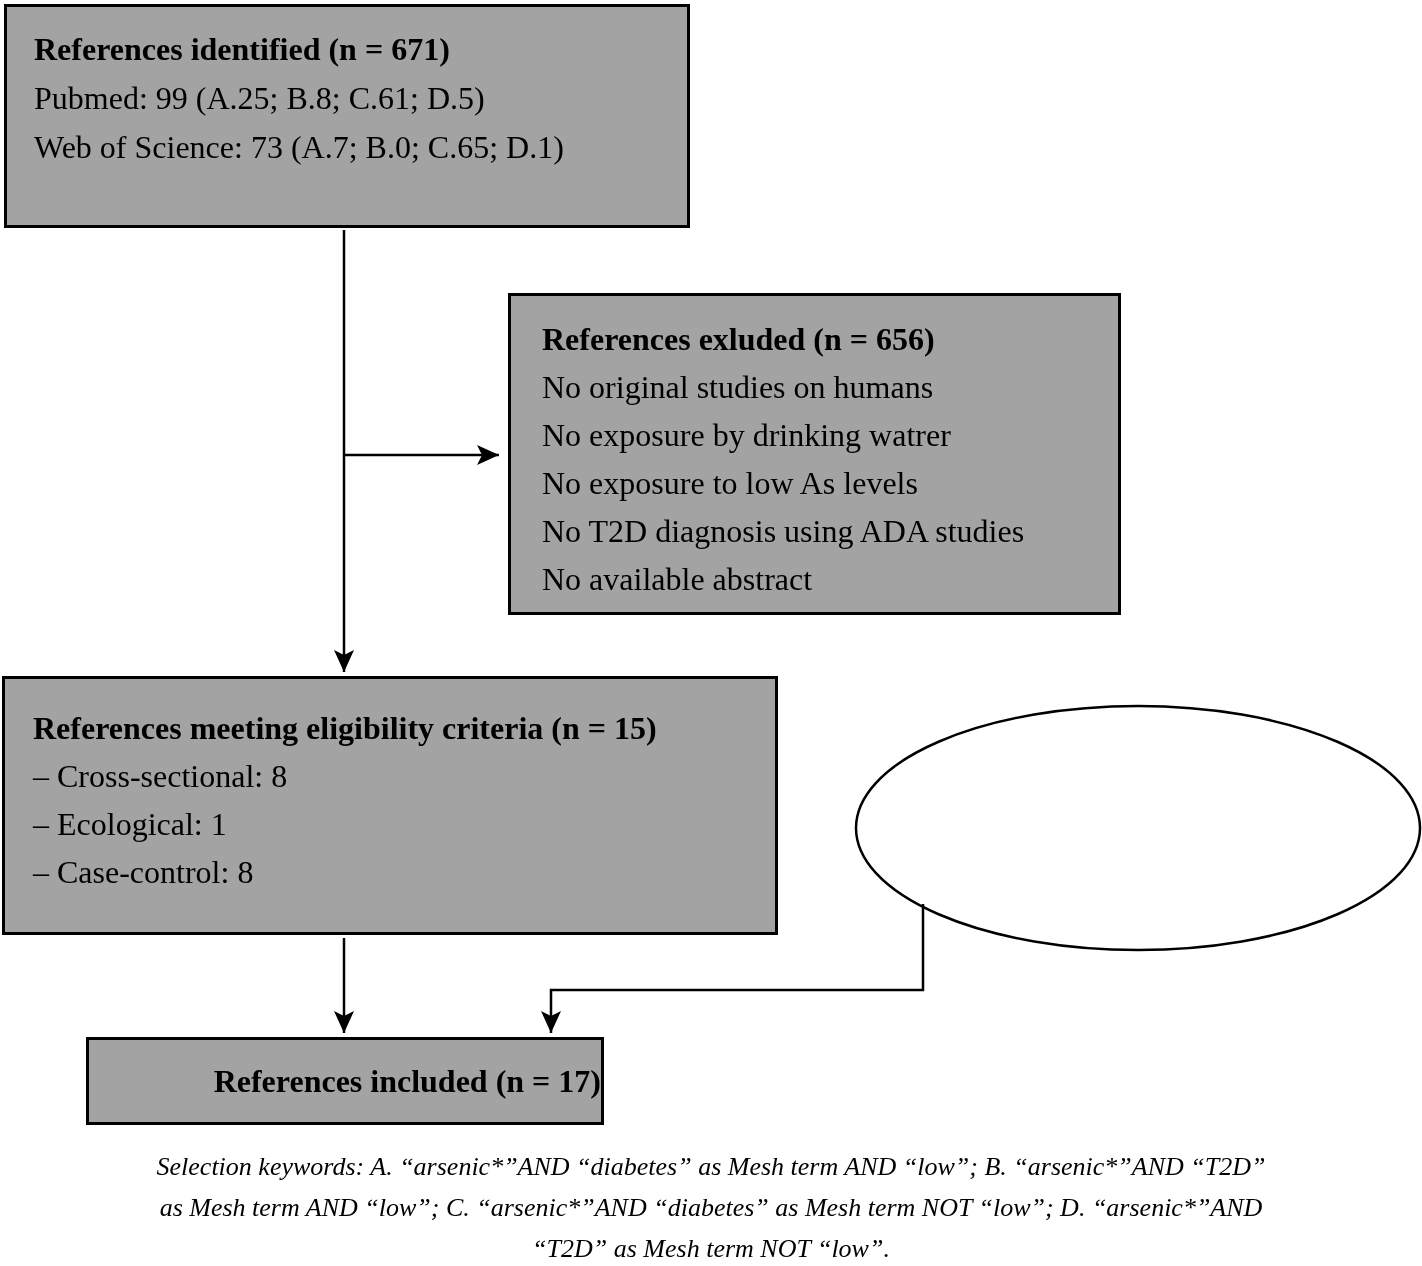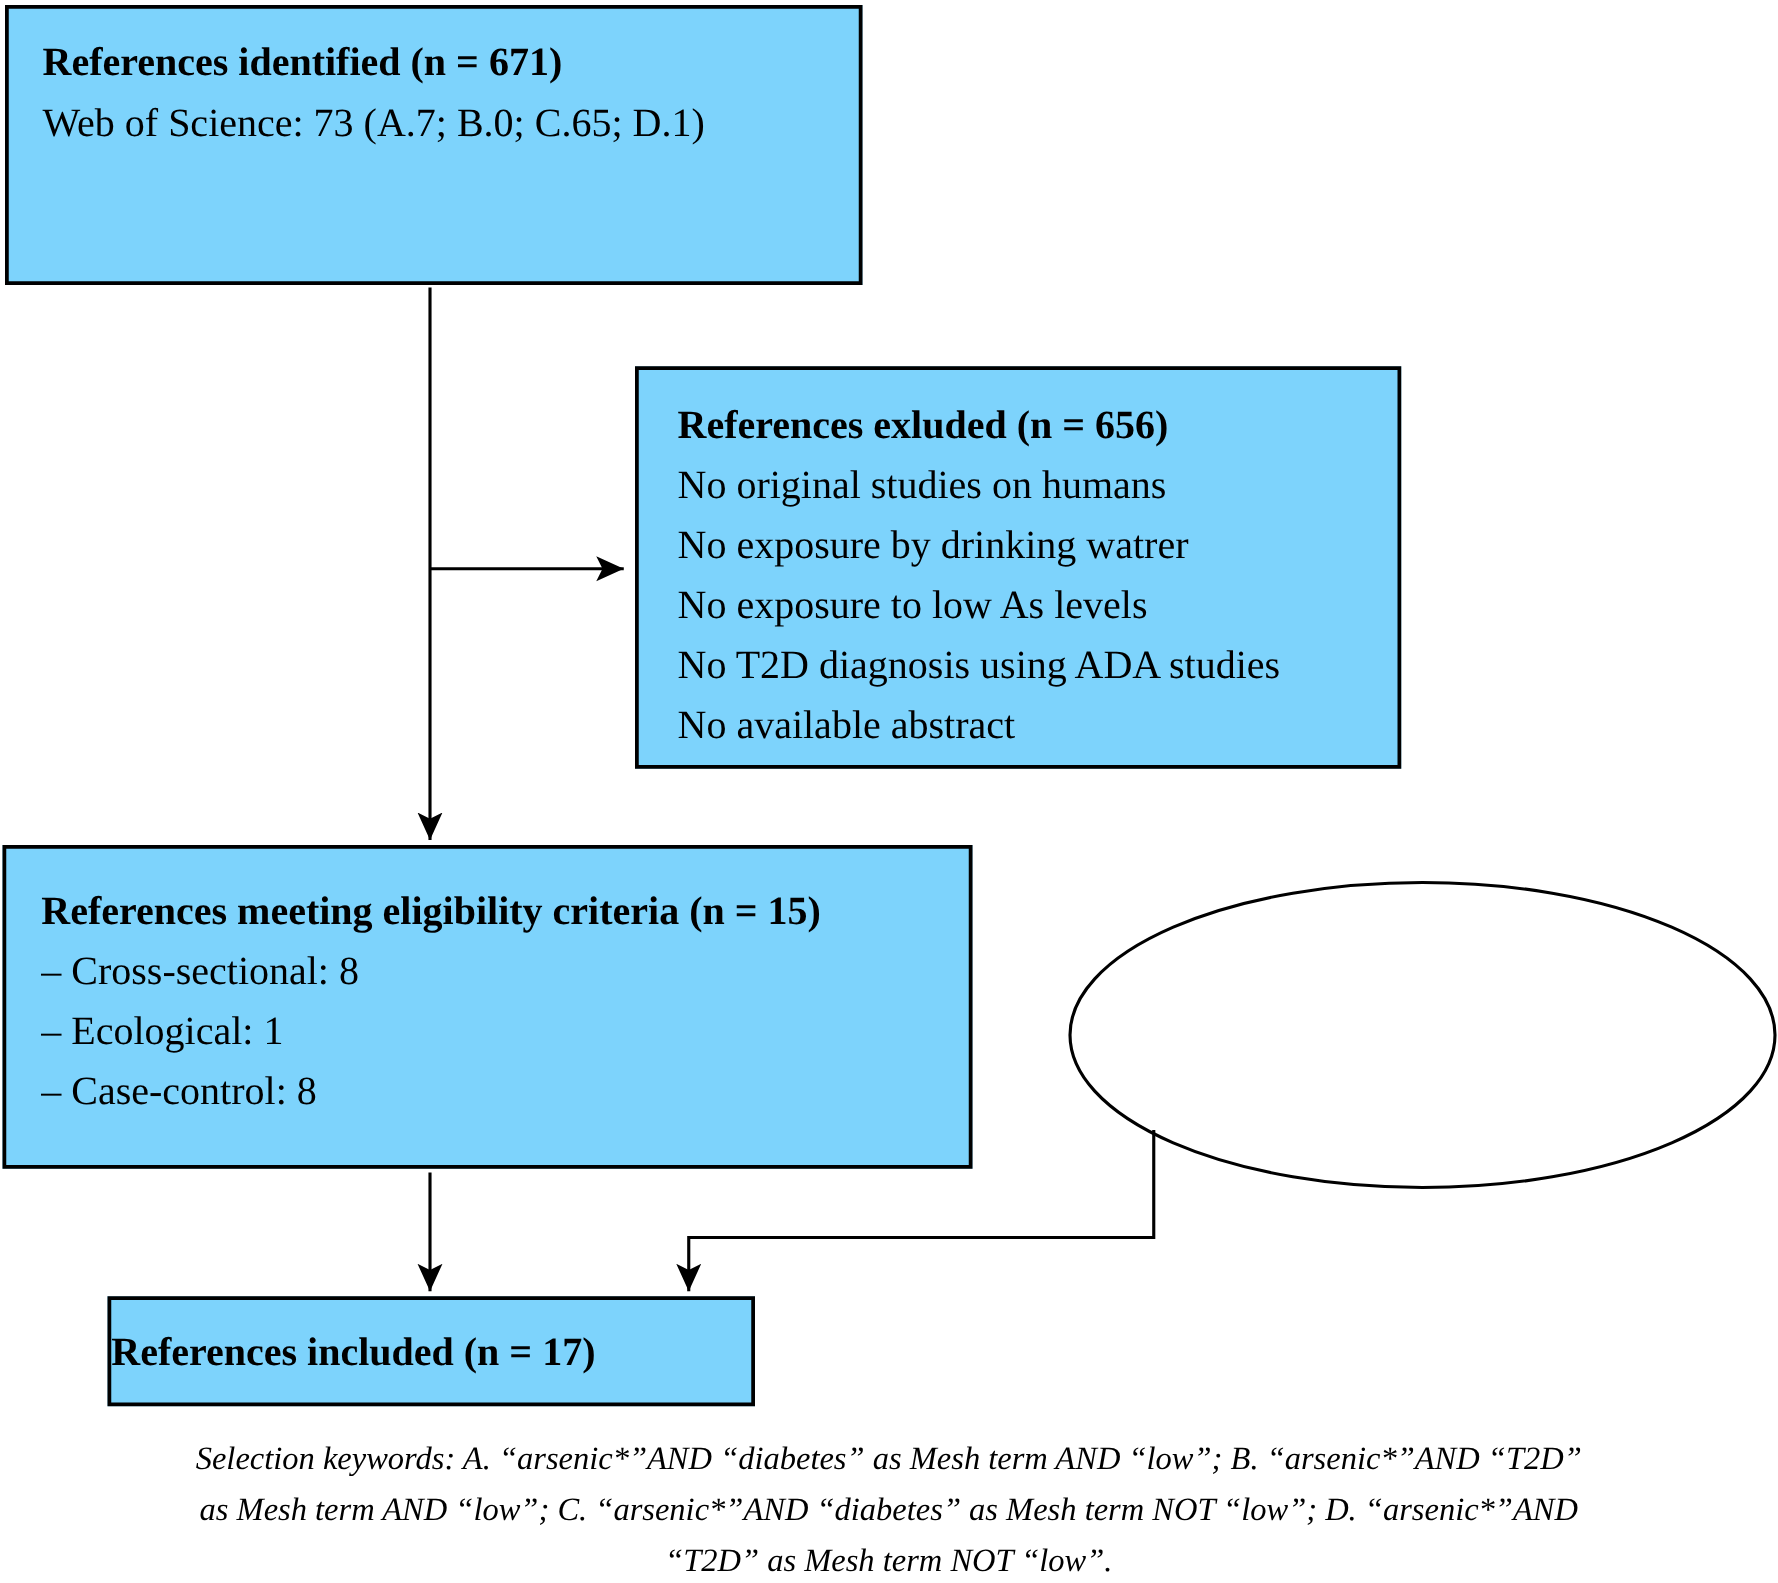--- a/index.html
+++ b/index.html
@@ -9,33 +9,33 @@
     height: 1266px;
     background: #ffffff;
     color: #000000;
     font-family: "Liberation Serif", "DejaVu Serif", serif;
     overflow: hidden;
   }
   .box {
     position: absolute;
     box-sizing: border-box;
     border: 3px solid #000000;
-    background: #7dd3fc;
+    background: #a3a3a3;
   }
   .tl { font-size: 32px; white-space: nowrap; }
   .bt { font-weight: bold; }
   #box-identified { left: 4px; top: 4px; width: 686px; height: 224px; padding: 18px 0 0 27px; }
   #box-identified .tl { line-height: 49px; }
   #box-excluded { left: 508px; top: 293px; width: 613px; height: 322px; padding: 19px 0 0 31px; }
   #box-excluded .tl { line-height: 48px; }
   #box-eligible { left: 2px; top: 676px; width: 776px; height: 259px; padding: 25px 0 0 28px; }
   #box-eligible .tl { line-height: 48px; }
   #box-included {
     left: 86px; top: 1037px; width: 518px; height: 88px;
-    display: flex; align-items: center; justify-content: flex-start;
+    display: flex; align-items: center; justify-content: flex-end;
   }
   .ellipse-text {
     position: absolute;
     left: 856px; top: 754px; width: 566px;
     text-align: center;
   }
   .ellipse-text .tl { line-height: 49px; }
   .footer {
     position: absolute;
     left: 0; top: 1146px; width: 1422px;
@@ -59,20 +59,21 @@
     </defs>
     <ellipse cx="1138" cy="828" rx="282" ry="122" fill="#ffffff" stroke="#000000" stroke-width="2.5"></ellipse>
     <path d="M344,230 L344,672" stroke="#000000" stroke-width="2.5" fill="none" marker-end="url(#ah)"></path>
     <path d="M344,455 L499,455" stroke="#000000" stroke-width="2.5" fill="none" marker-end="url(#ah)"></path>
     <path d="M344,938 L344,1033" stroke="#000000" stroke-width="2.5" fill="none" marker-end="url(#ah)"></path>
     <path d="M923,904 L923,990 L551,990 L551,1033" stroke="#000000" stroke-width="2.5" fill="none" marker-end="url(#ah)"></path>
   </svg>
 
   <div class="box" id="box-identified">
     <div class="tl bt">References identified (n = 671)</div>
+    <div class="tl">Pubmed: 99 (A.25; B.8; C.61; D.5)</div>
     <div class="tl">Web of Science: 73 (A.7; B.0; C.65; D.1)</div>
   </div>
 
   <div class="box" id="box-excluded">
     <div class="tl bt">References exluded (n = 656)</div>
     <div class="tl">No original studies on humans</div>
     <div class="tl">No exposure by drinking watrer</div>
     <div class="tl">No exposure to low As levels</div>
     <div class="tl">No T2D diagnosis using ADA studies</div>
     <div class="tl">No available abstract</div>

